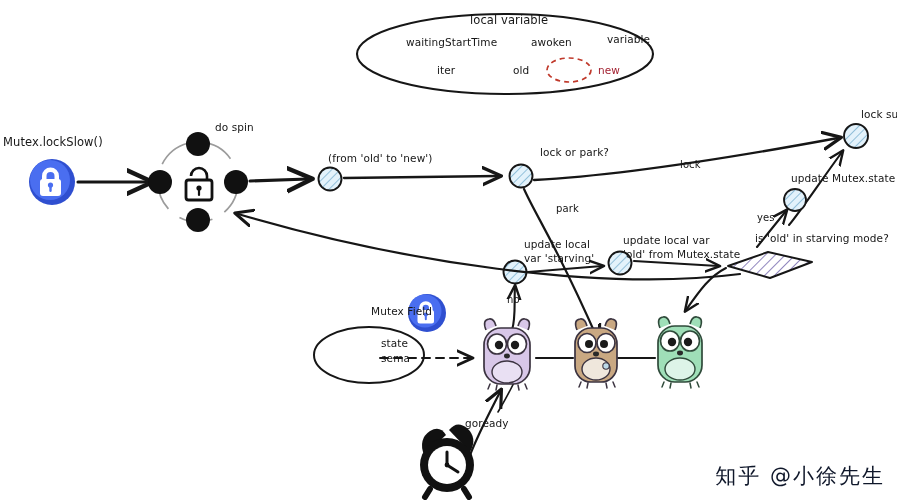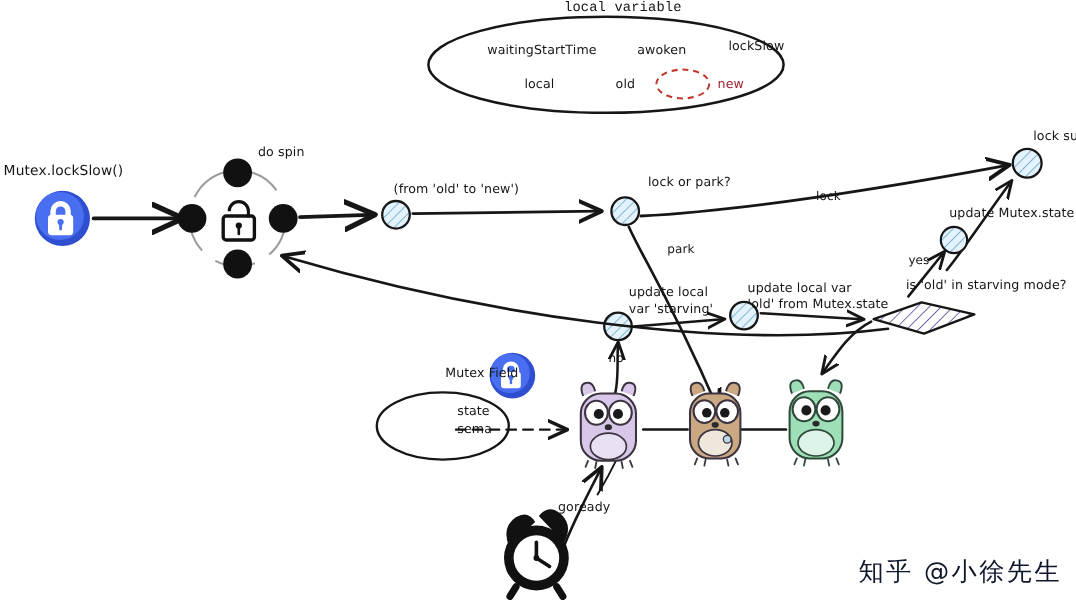--- a/index.html
+++ b/index.html
@@ -235,27 +235,27 @@
       <circle cx="447" cy="465" r="27" fill="#111111"></circle>
       <circle cx="447" cy="465" r="19" fill="#ffffff"></circle>
       <circle cx="447" cy="465" r="2.4" fill="#111111"></circle>
       <path d="M447,465 L447,452" stroke="#111111" stroke-width="3" stroke-linecap="round"></path>
       <path d="M447,465 L458,472" stroke="#111111" stroke-width="3" stroke-linecap="round"></path>
       <path d="M430,489 l-5,8 M464,489 l5,8" stroke="#111111" stroke-width="6" stroke-linecap="round"></path>
     </g>
 
   </svg>
 
-  <div class="lbl md" style="left:470px;top:0;font-family:Liberation Mono, monospace;">local variable</div>
+  <div class="lbl md" style="left:470px;top:14px;">local variable</div>
 
   <div class="lbl sm" style="left:366px;top:36px;">waitingStartTime</div>
   <div class="lbl sm" style="left:491px;top:36px;">awoken</div>
-  <div class="lbl sm" style="left:567px;top:33px;">lockSlow</div>
-
-  <div class="lbl sm" style="left:397px;top:64px;">local</div>
+  <div class="lbl sm" style="left:567px;top:33px;">variable</div>
+
+  <div class="lbl sm" style="left:397px;top:64px;">iter</div>
   <div class="lbl sm" style="left:473px;top:64px;">old</div>
   <div class="lbl sm red" style="left:558px;top:64px;">new</div>
 
   <div class="lbl md" style="left:3px;top:136px;">Mutex.lockSlow()</div>
 
   <div class="lbl sm" style="left:175px;top:121px;">do spin</div>
 
   <div class="lbl sm" style="left:288px;top:152px;">(from 'old' to 'new')</div>
 
   <div class="lbl sm" style="left:500px;top:146px;">lock or park?</div>

